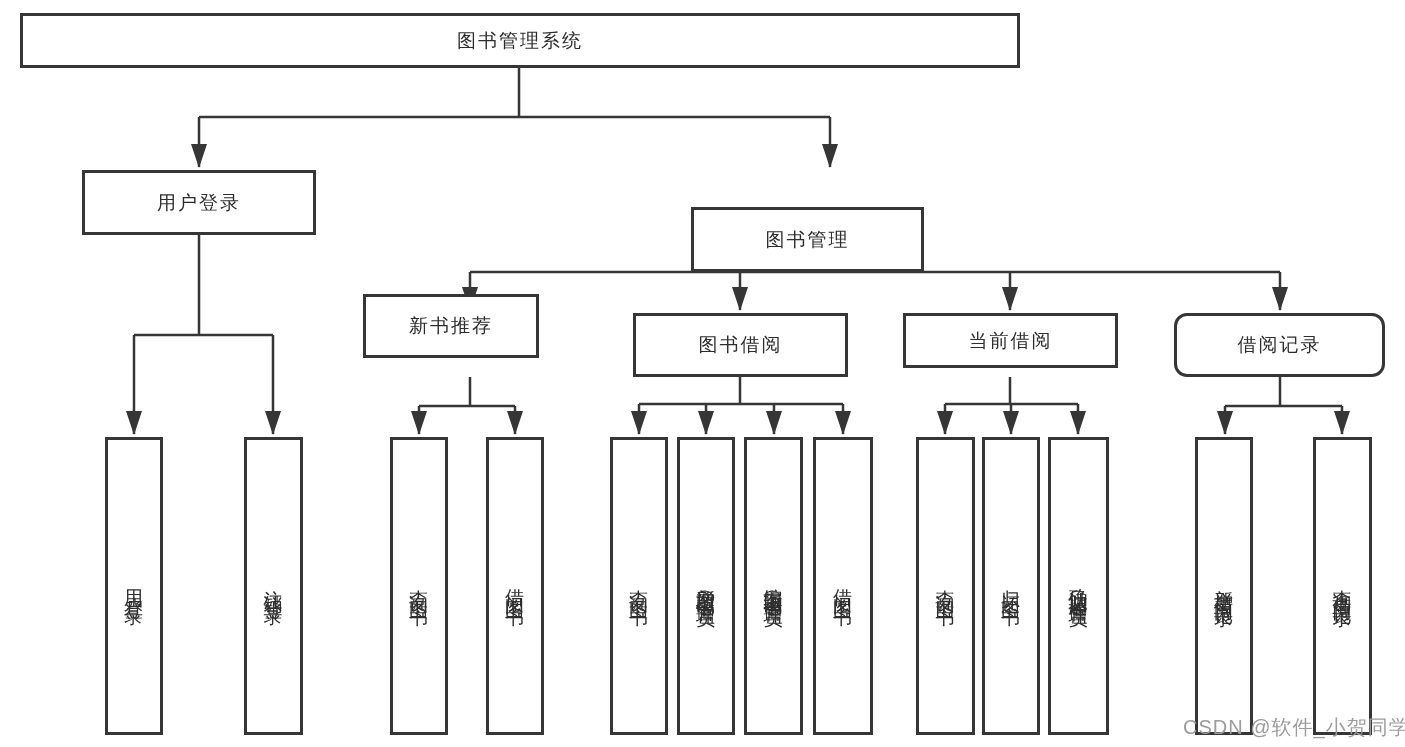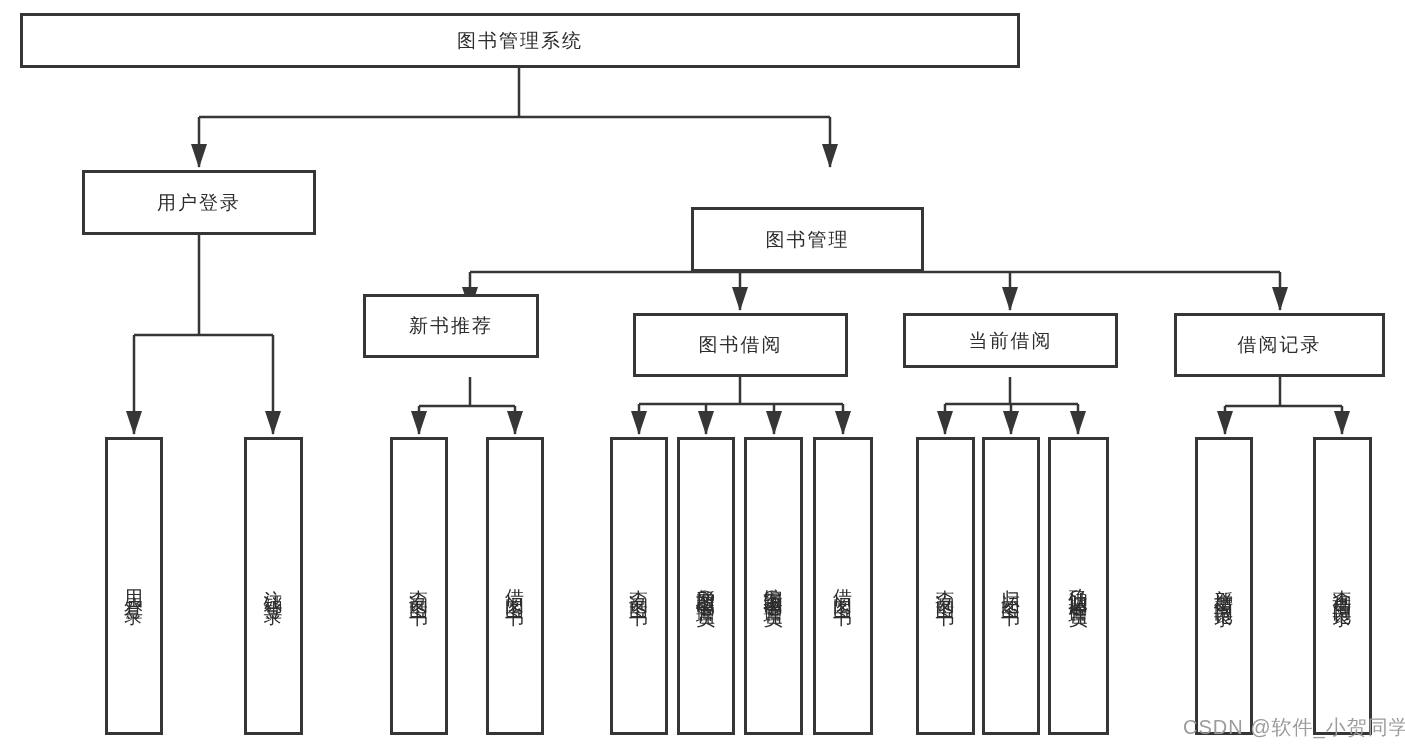--- a/index.html
+++ b/index.html
@@ -40,21 +40,21 @@
   }
   
   #b-root   { left: 20px;  top: 13px;  width: 1000px; height: 55px; }
   
   #b-login  { left: 82px;  top: 170px; width: 234px;  height: 65px; }
   #b-mgmt   { left: 691px; top: 170px; width: 233px;  height: 65px; margin-top: 37px; }
   
   #b-newbk  { left: 363px;  top: 294px; width: 176px; height: 64px; }
   #b-borrow { left: 633px;  top: 313px; width: 215px; height: 64px; text-align: right; }
   #b-curr   { left: 903px;  top: 313px; width: 215px; height: 55px; }
-  #b-rec    { left: 1174px; top: 313px; width: 211px; height: 64px; }
+  #b-rec    { left: 1174px; top: 313px; width: 211px; height: 64px; border-radius: 13px; }
   
   .leaf { top: 437px; height: 298px; }
   #l-ua { left: 105px;  width: 58px; }
   #l-ub { left: 244px;  width: 59px; }
   #l-na { left: 390px;  width: 58px; }
   #l-nb { left: 486px;  width: 58px; }
   #l-ba { left: 610px;  width: 58px; }
   #l-bb { left: 677px;  width: 58px; letter-spacing: 3px; }
   #l-bc { left: 744px;  width: 59px; letter-spacing: 3px; }
   #l-bd { left: 813px;  width: 60px; }

